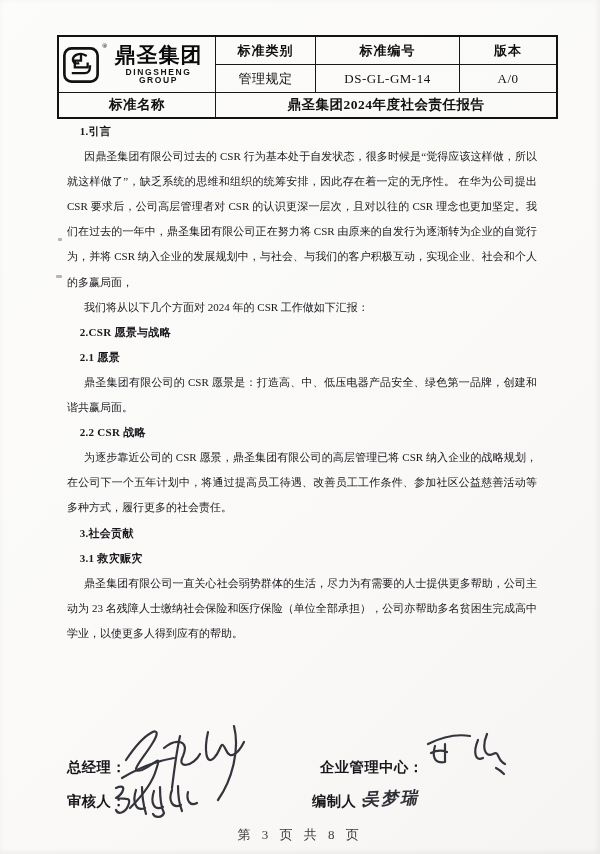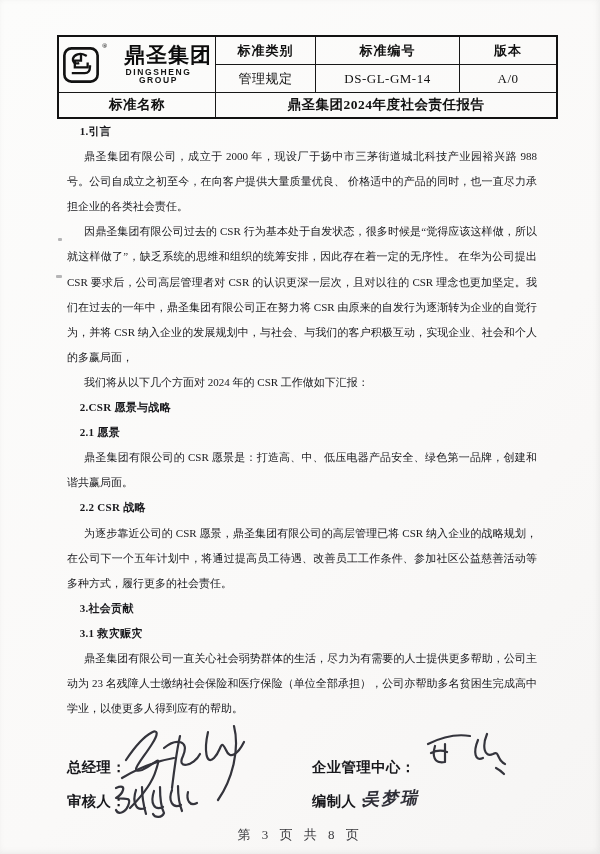--- a/index.html
+++ b/index.html
@@ -21,21 +21,21 @@
     padding:1px 2px;height:25px;
   }
   .header-table{border:2px solid #121212;}
   .header-table .lbl{font-weight:bold;letter-spacing:1px;}
   .header-table .val{font-weight:normal;letter-spacing:0.5px;}
   .header-table .title-cell{font-weight:bold;font-size:13.5px;letter-spacing:0.5px;height:22px;}
   .logo-cell{padding:2px 3px !important;}
   .logo{display:flex;align-items:center;justify-content:center;gap:5px;position:relative;}
   .logo-emblem{flex:0 0 auto;}
   .logo-reg{position:absolute;top:-3px;left:40px;font-size:7px;font-weight:bold;color:#111;}
-  .logo-text{display:flex;flex-direction:column;align-items:flex-end;line-height:1;}
+  .logo-text{display:flex;flex-direction:column;align-items:center;line-height:1;}
   .logo-cn{
     font-family:"DejaVu Sans","Liberation Sans",sans-serif;
     font-size:21px;font-weight:900;letter-spacing:1px;color:#0c0c0c;
   }
   .logo-en{
     font-family:"Liberation Sans","DejaVu Sans",sans-serif;
     font-size:8.5px;font-weight:bold;letter-spacing:1.6px;color:#141414;margin-top:2px;
   }
   
   .doc-body{
@@ -102,21 +102,20 @@
     </tr>
     <tr>
       <td class="lbl title-cell">标准名称</td>
       <td class="title-cell" colspan="3">鼎圣集团2024年度社会责任报告</td>
     </tr>
   </tbody>
     </table>
 
   <div class="doc-body">
     <p class="heading">1.引言</p>
-    <p>鼎圣集团有限公司，成立于 2000 年，现设厂于扬中市三茅街道城北科技产业园裕兴路 988 号。公司自成立之初至今，在向客户提供大量质量优良、 价格适中的产品的同时，也一直尽力承担企业的各类社会责任。</p>
     <p>因鼎圣集团有限公司过去的 CSR 行为基本处于自发状态，很多时候是“觉得应该这样做，所以就这样做了”，缺乏系统的思维和组织的统筹安排，因此存在着一定的无序性。 在华为公司提出 CSR 要求后，公司高层管理者对 CSR 的认识更深一层次，且对以往的 CSR 理念也更加坚定。我们在过去的一年中，鼎圣集团有限公司正在努力将 CSR 由原来的自发行为逐渐转为企业的自觉行为，并将 CSR 纳入企业的发展规划中，与社会、与我们的客户积极互动，实现企业、社会和个人的多赢局面，</p>
     <p>我们将从以下几个方面对 2024 年的 CSR 工作做如下汇报：</p>
     <p class="heading">2.CSR 愿景与战略</p>
     <p class="heading">2.1 愿景</p>
     <p>鼎圣集团有限公司的 CSR 愿景是：打造高、中、低压电器产品安全、绿色第一品牌，创建和谐共赢局面。</p>
     <p class="heading">2.2 CSR 战略</p>
     <p>为逐步靠近公司的 CSR 愿景，鼎圣集团有限公司的高层管理已将 CSR 纳入企业的战略规划，在公司下一个五年计划中，将通过提高员工待遇、改善员工工作条件、参加社区公益慈善活动等多种方式，履行更多的社会责任。</p>
     <p class="heading">3.社会贡献</p>
     <p class="heading">3.1 救灾赈灾</p>
     <p>鼎圣集团有限公司一直关心社会弱势群体的生活，尽力为有需要的人士提供更多帮助，公司主动为 23 名残障人士缴纳社会保险和医疗保险（单位全部承担），公司亦帮助多名贫困生完成高中学业，以使更多人得到应有的帮助。</p>
@@ -125,21 +124,21 @@
   <span class="sig-label" style="left:67px;top:758px;">总经理：</span>
   <svg class="sig-svg" style="left:110px;top:712px;" width="160" height="100" viewBox="0 0 160 100">
     <path d="M16 48 C36 18 56 10 42 32 C32 48 18 62 32 58 C46 52 52 40 46 58 C42 72 30 86 20 96"></path>
     <path d="M12 66 C32 54 52 48 64 46"></path>
     <path d="M70 24 C66 42 64 60 62 76"></path>
     <path d="M54 36 C66 26 80 28 73 44 C66 58 84 54 90 42"></path>
     <path d="M98 20 C94 38 96 54 104 46 C112 38 110 26 116 38 C120 48 128 42 134 30"></path>
     <path d="M124 14 C130 38 122 68 108 88"></path>
   </svg>
 
-  <span class="sig-label" style="left:312px;top:758px;">企业管理中心：</span>
+  <span class="sig-label" style="left:320px;top:758px;">企业管理中心：</span>
   <svg class="sig-svg" style="left:420px;top:726px;" width="90" height="50" viewBox="0 0 90 50">
     <path d="M8 18 C24 10 38 8 50 10"></path>
     <path d="M15 20 C12 30 14 38 25 36 M25 18 L25 36 M11 27 C17 24 22 24 27 26"></path>
     <path d="M58 14 C53 26 55 36 63 32"></path>
     <path d="M67 8 C62 20 64 32 73 28 C80 24 76 34 85 38"></path>
     <path d="M76 42 C80 44 82 46 84 48"></path>
   </svg>
 
   <span class="sig-label" style="left:67px;top:792px;">审核人：</span>
   <svg class="sig-svg" style="left:108px;top:778px;" width="100" height="46" viewBox="0 0 100 46">

